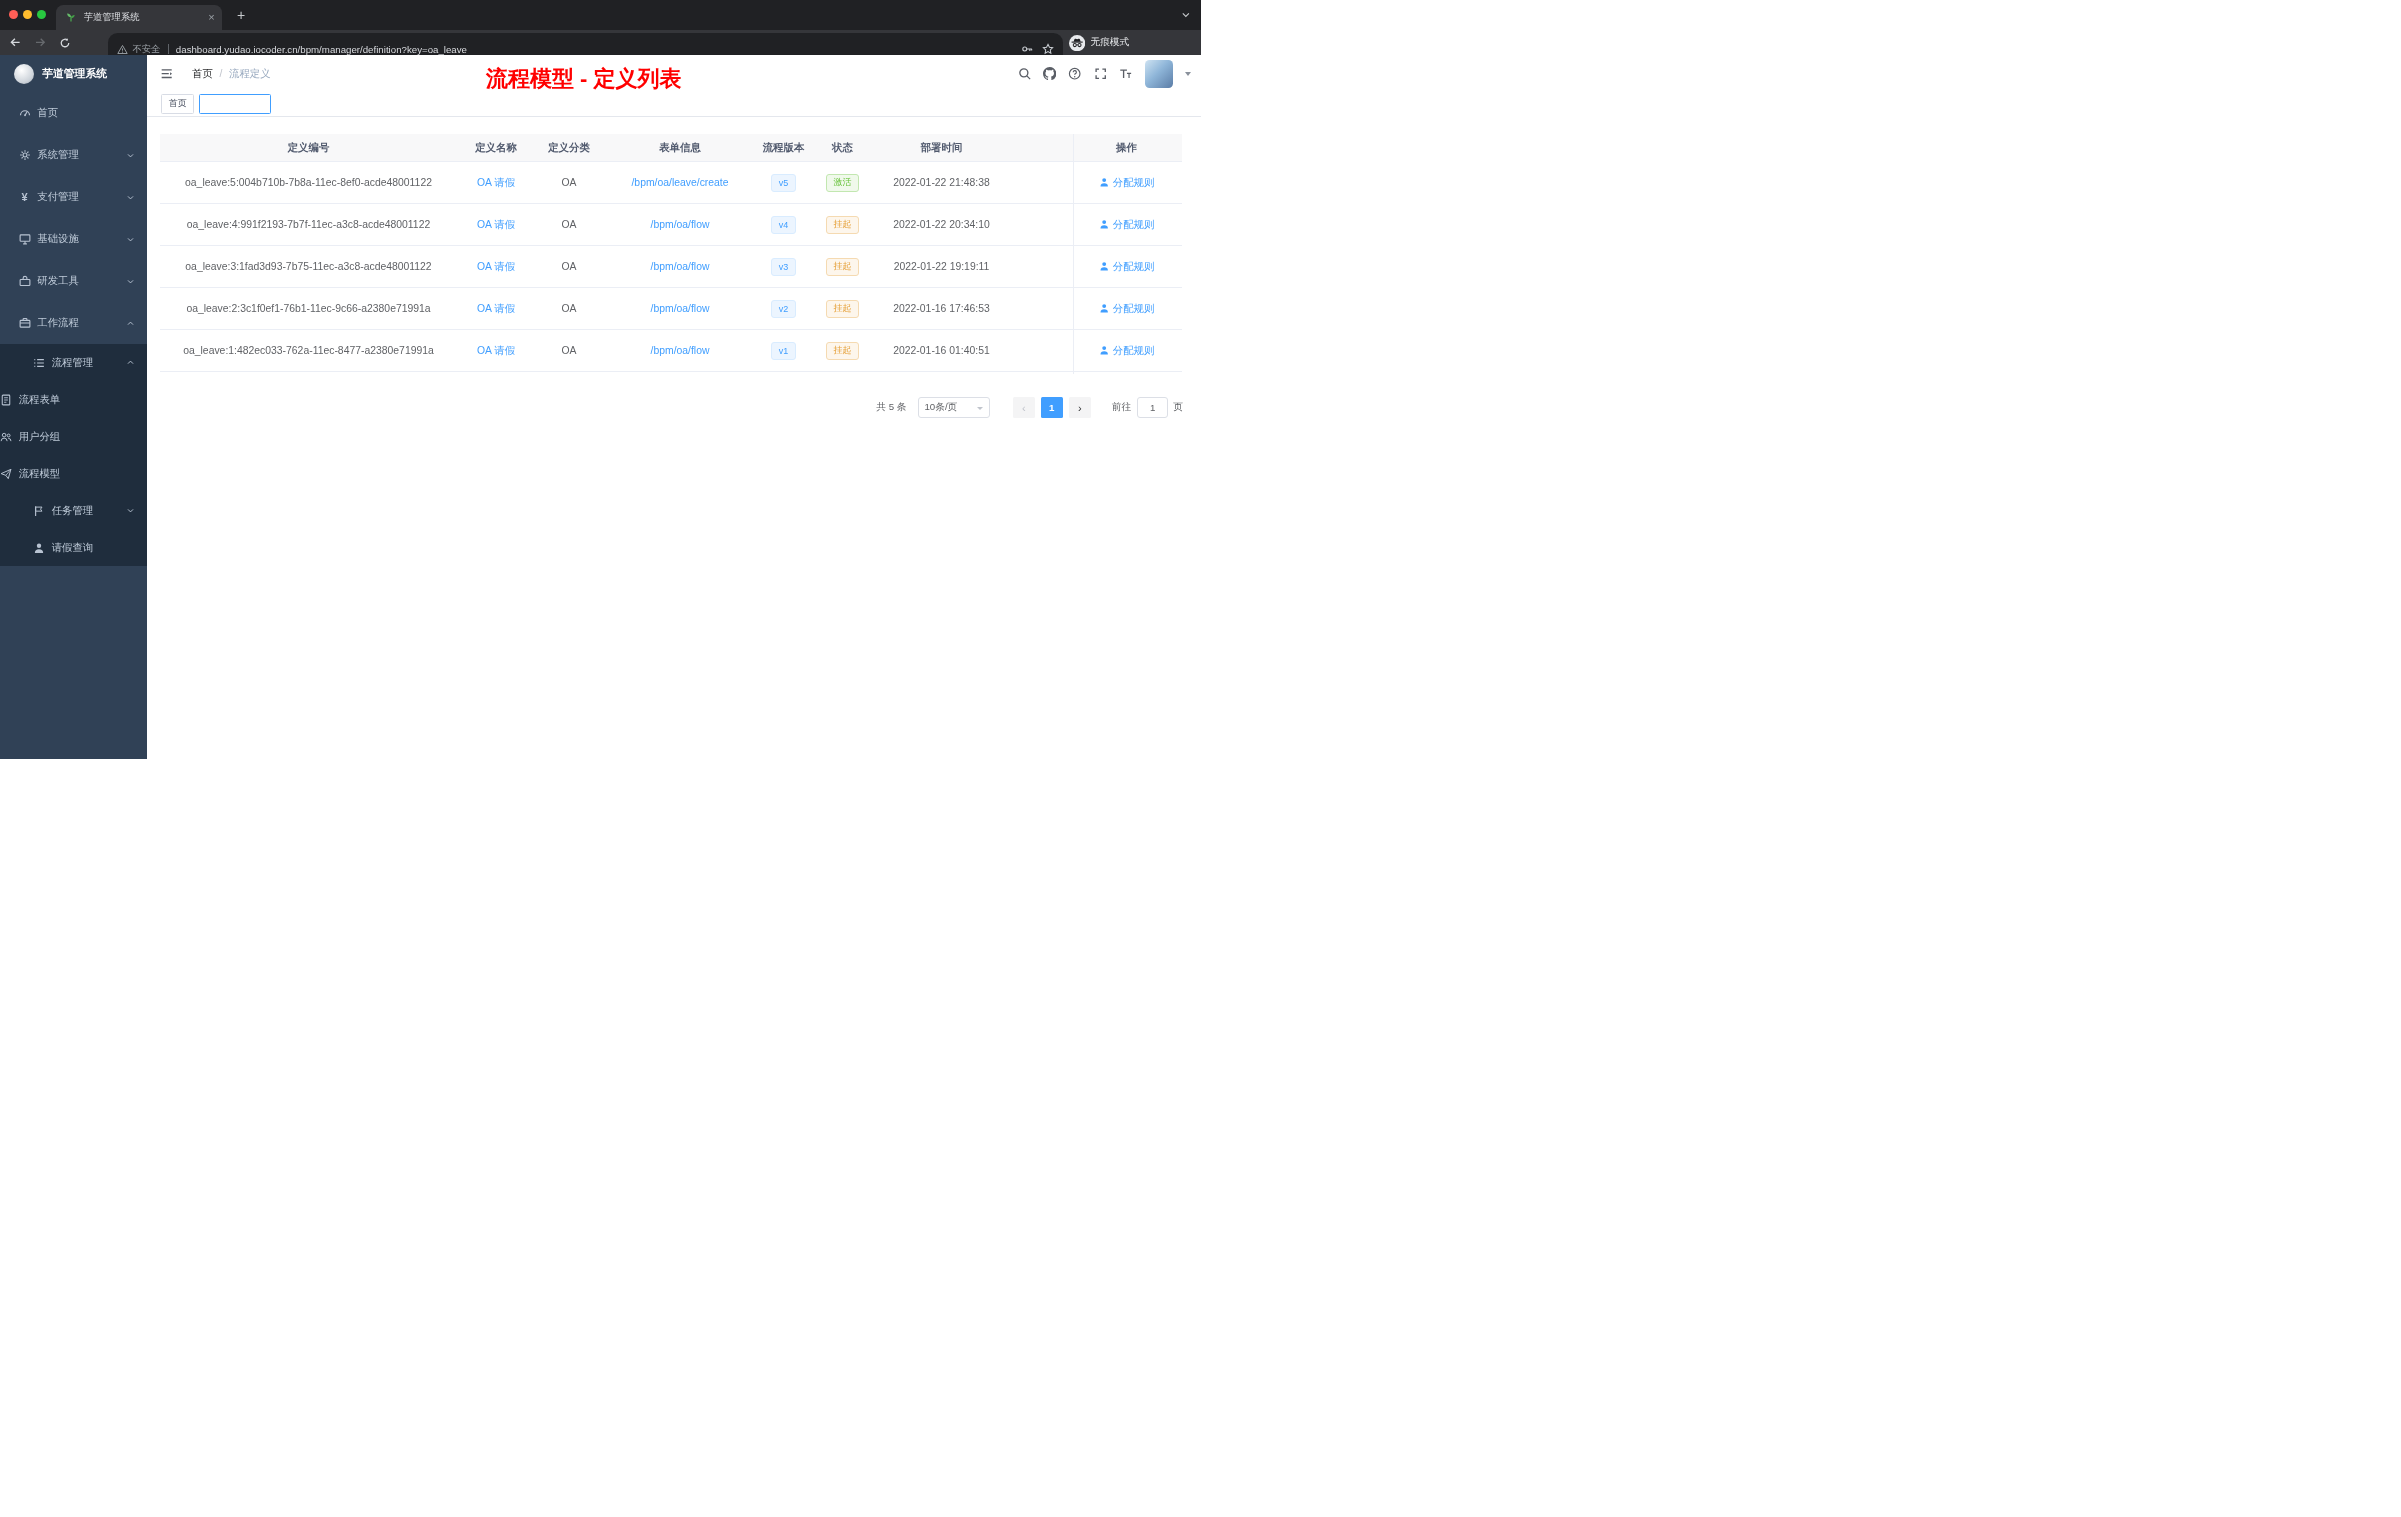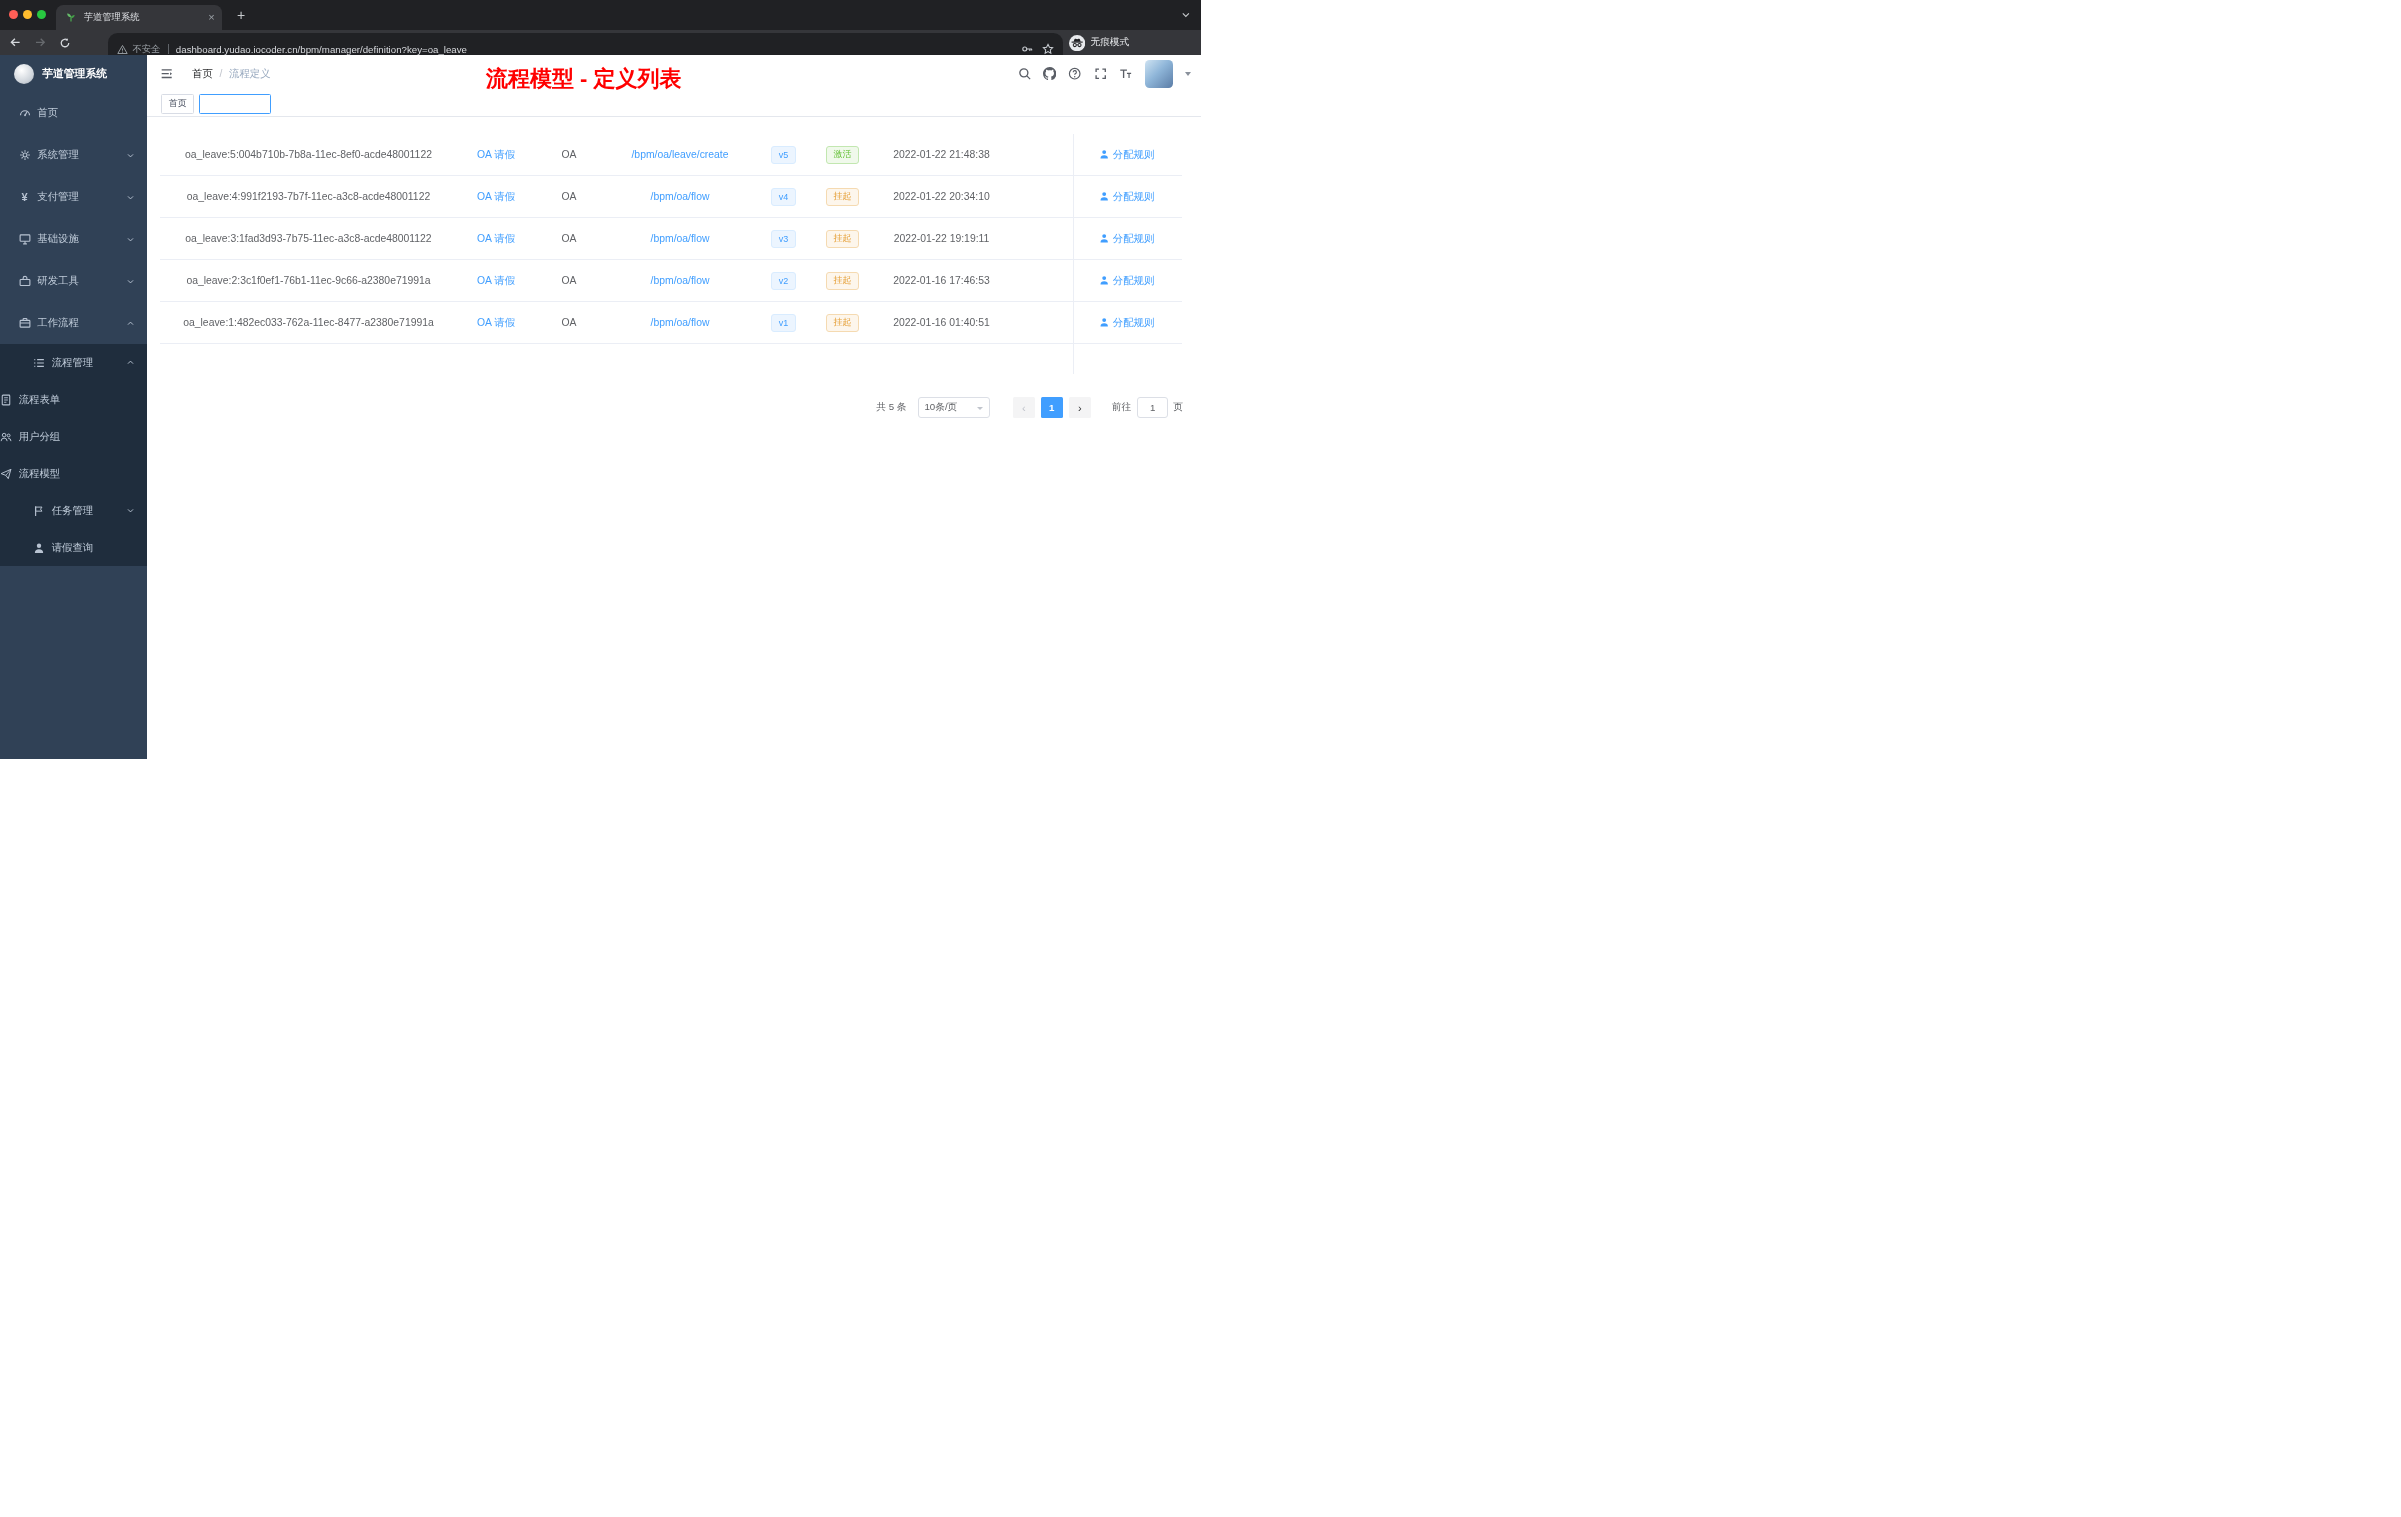--- a/index.html
+++ b/index.html
@@ -363,20 +363,31 @@
       <span>首页</span>
     </span>
     <span class="tag-item active">
       <span class="tag-dot"></span>
       <span>流程定义</span>
       <span class="tag-close">×</span>
     </span>
   </div>
 
   <div class="table">
+    <div class="thead">
+      <div class="th col-id">定义编号</div>
+      <div class="th col-name">定义名称</div>
+      <div class="th col-cat">定义分类</div>
+      <div class="th col-form">表单信息</div>
+      <div class="th col-ver">流程版本</div>
+      <div class="th col-status">状态</div>
+      <div class="th col-time">部署时间</div>
+      <div class="th col-fill"></div>
+      <div class="th col-action">操作</div>
+    </div>
 
     <div>
 
         <div class="trow">
           <div class="td col-id">
             <span>oa_leave:5:004b710b-7b8a-11ec-8ef0-acde48001122</span>
           </div>
           <div class="td col-name">
             <a class="link">OA 请假</a>
           </div>

